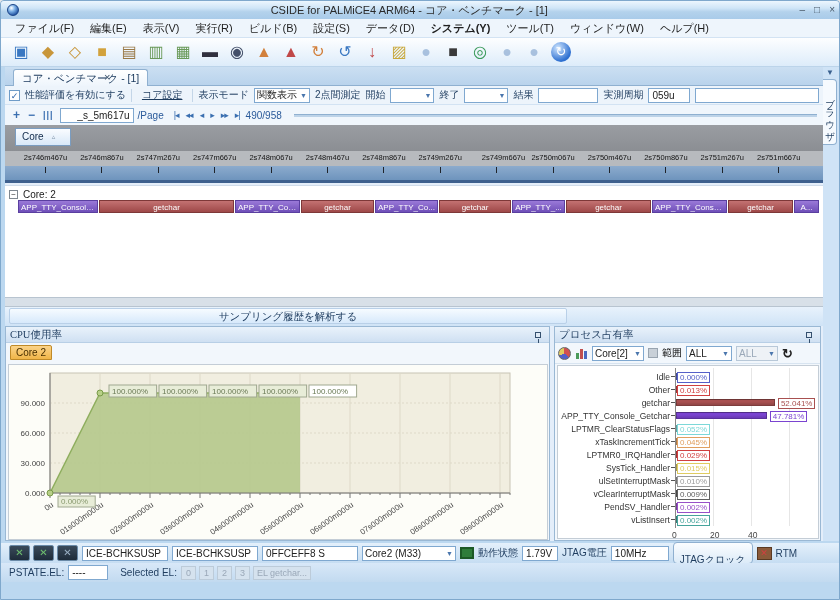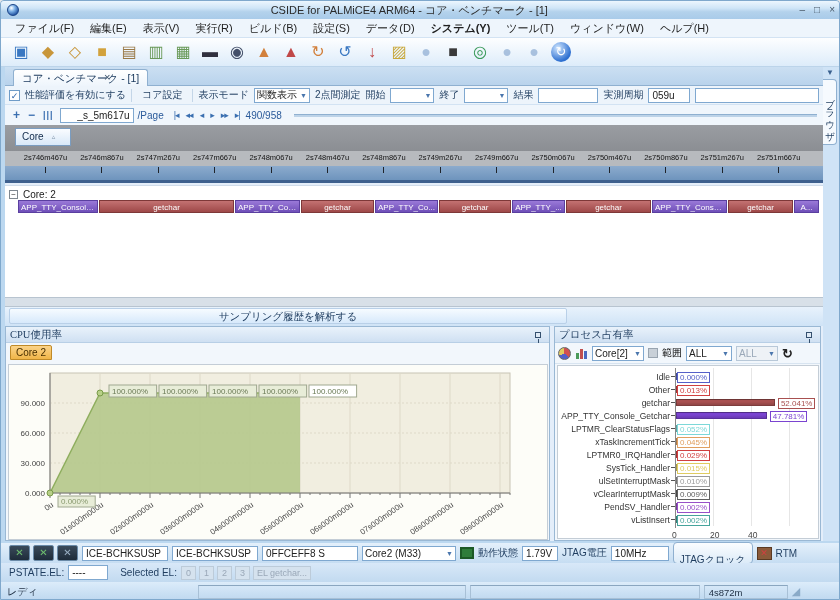--- a/index.html
+++ b/index.html
@@ -37,21 +37,21 @@
     border:1px solid #8fb0d0;border-bottom:none;border-radius:3px 3px 0 0;
     font-size:10.5px;color:#17365a;padding:2px 8px 0 8px;}
   .tabclose{position:absolute;left:95px;top:3px;font-size:11px;color:#38506a;padding:1px 4px;}
   
   .ctrlrow{position:absolute;left:0;top:19px;width:818px;height:19px;background:#edf4fb;
     border-bottom:1px solid #d3e3f3;display:flex;align-items:center;gap:5px;padding:0 4px;
     font-size:10px;color:#1e3c5f;white-space:nowrap;}
   .cb{width:11px;height:11px;background:#fff;border:1px solid #6f9cc8;font-size:9px;line-height:10px;
     text-align:center;color:#2a62a8;}
   .vsep{width:1px;height:13px;background:#c4d6e8;}
-  .flatbtn{padding:1px 5px;color:#1e3c5f;}
+  .flatbtn{padding:1px 5px;color:#1e3c5f;text-decoration:underline;}
   .sel{height:15px;background:#fff;border:1px solid #7fa8d0;display:inline-flex;align-items:center;
     font-size:10px;color:#222;padding:0 2px;position:relative;}
   .sel .arr{margin-left:auto;font-size:7px;color:#4a76ad;padding-left:3px;}
   .fld{height:15px;background:#fff;border:1px solid #7fa8d0;font-size:10px;color:#222;
     padding:1px 3px;overflow:hidden;}
   
   .navrow{position:absolute;left:0;top:38px;width:818px;height:20px;background:#f0f6fc;
     display:flex;align-items:center;gap:4px;padding:0 6px;font-size:10px;color:#2a5a9a;}
   .nav-ico{color:#3a6fb0;font-weight:bold;font-size:12px;padding:0 2px;}
   .nav-btn{color:#3a6fb0;font-size:9px;padding:0 2px;letter-spacing:-1px;}
@@ -300,21 +300,21 @@
           <div class="tl-tick"></div>
         </div>
         <div class="tl-cell" style="left: 350.4px;">
           <div class="tl-lab">2s748m867u</div>
           <div class="tl-tick"></div>
         </div>
         <div class="tl-cell" style="left: 406.8px;">
           <div class="tl-lab">2s749m267u</div>
           <div class="tl-tick"></div>
         </div>
-        <div class="tl-cell" style="left: 463.2px;">
+        <div class="tl-cell" style="left: 463.2px; text-align: right;">
           <div class="tl-lab">2s749m667u</div>
           <div class="tl-tick"></div>
         </div>
         <div class="tl-cell" style="left: 519.6px;">
           <div class="tl-lab">2s750m067u</div>
           <div class="tl-tick"></div>
         </div>
         <div class="tl-cell" style="left: 576px;">
           <div class="tl-lab">2s750m467u</div>
           <div class="tl-tick"></div>
@@ -592,20 +592,13 @@
     <span style="margin-left:8px">Selected EL:</span>
     <span id="elbtns" style="display:flex;gap:3px">
         <div class="el-btn">0</div>
         <div class="el-btn">1</div>
         <div class="el-btn">2</div>
         <div class="el-btn">3</div>
         <div class="el-btn">EL getchar...</div>
       </span>
   </div>
 
-  <div class="statusbar">
-    <span>レディ</span>
-    <span class="st-box" style="width:268px;margin-left:160px"></span>
-    <span class="st-box" style="width:230px"></span>
-    <span class="st-box" style="width:84px;padding:1px 4px;font-size:9.5px">4s872m</span>
-    <span class="grip">◢</span>
-  </div>
 </div>
 
 </body></html>

